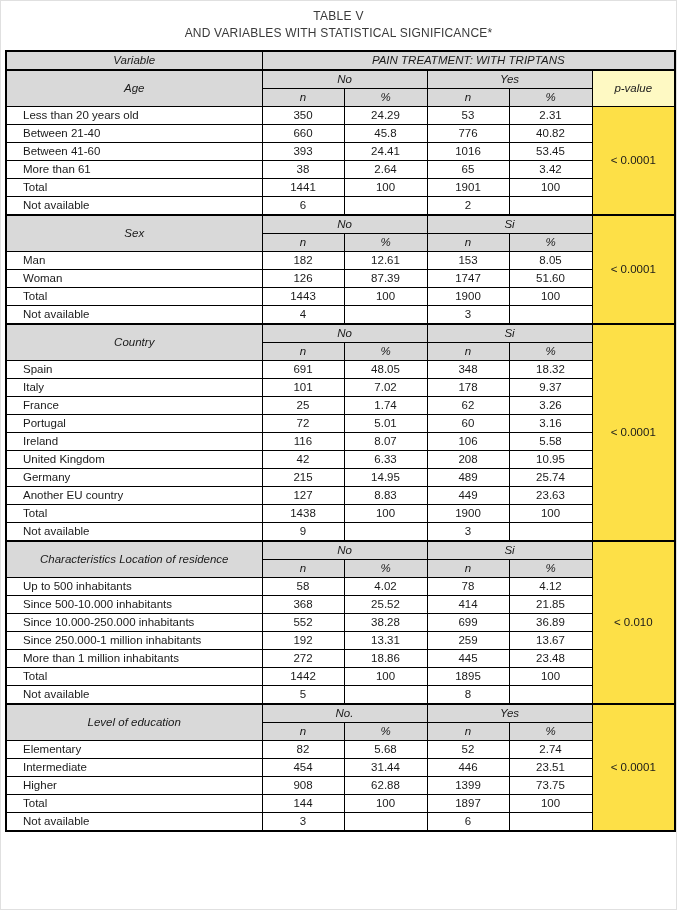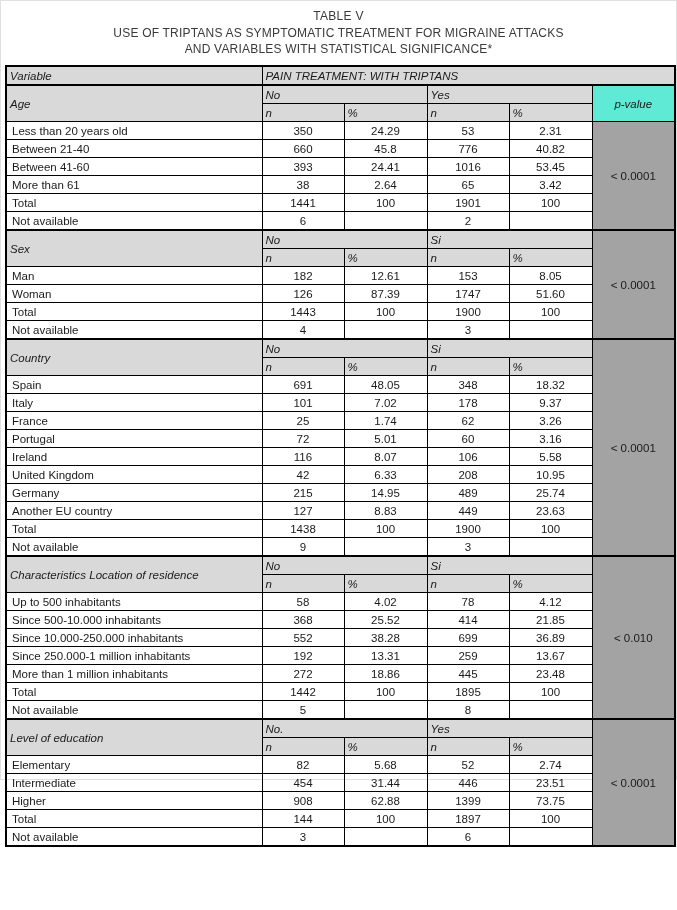--- a/index.html
+++ b/index.html
@@ -8,21 +8,21 @@
     background: #ffffff;
     width: 677px;
     height: 910px;
     overflow: hidden;
     font-family: "Liberation Sans", sans-serif;
     color: #1a1a1a;
   }
   .page {
     box-sizing: border-box;
     width: 677px;
-    height: 780px;
+    height: 910px;
     padding: 6px 4px 0 4px;
     border: 1px solid #e0e0e0;
   }
   .title {
     text-align: center;
     font-size: 12px;
     color: #3a3a3a;
     letter-spacing: 0.3px;
     margin: 2px 0 3px 0;
   }
@@ -51,39 +51,39 @@
     font-size: 11.5px;
     height: 17px;
     padding: 0 3px;
     overflow: hidden;
     white-space: nowrap;
     vertical-align: middle;
   }
   .main-header, .section-label, .group-label, .col-header {
     background: #d9d9d9;
     font-style: italic;
-  }
-  .row-label { text-align: left; padding-left: 5px; }
+    text-align: center;
+  }
+  .row-label { text-align: left; padding-left: 16px; }
   .value { text-align: center; }
-  .pvalue-header { font-style: italic; text-align: center; background: #5eead4; }
-  .pvalue-cell { text-align: center; background: #a3a3a3; }
+  .pvalue-header { font-style: italic; text-align: center; background: #fef9c3; }
+  .pvalue-cell { text-align: center; background: #fde047; }
   tr.section-start td { border-top: 2px solid #000; }
   .footnote {
     font-size: 11px;
     color: #222;
     margin: 5px 3px 0 3px;
     text-align: left;
   }
 </style>
 </head>
 <body>
 
 <div class="page">
   <div class="title">TABLE V</div>
-  <div class="subtitle">USE OF TRIPTANS AS SYMPTOMATIC TREATMENT FOR MIGRAINE ATTACKS</div>
   <div class="subtitle">AND VARIABLES WITH STATISTICAL SIGNIFICANCE*</div>
 
   <table class="stats">
     <colgroup>
       <col class="c-var">
         <col class="c-n1">
         <col class="c-p1">
         <col class="c-n2">
         <col class="c-p2">
         <col class="c-pv">

